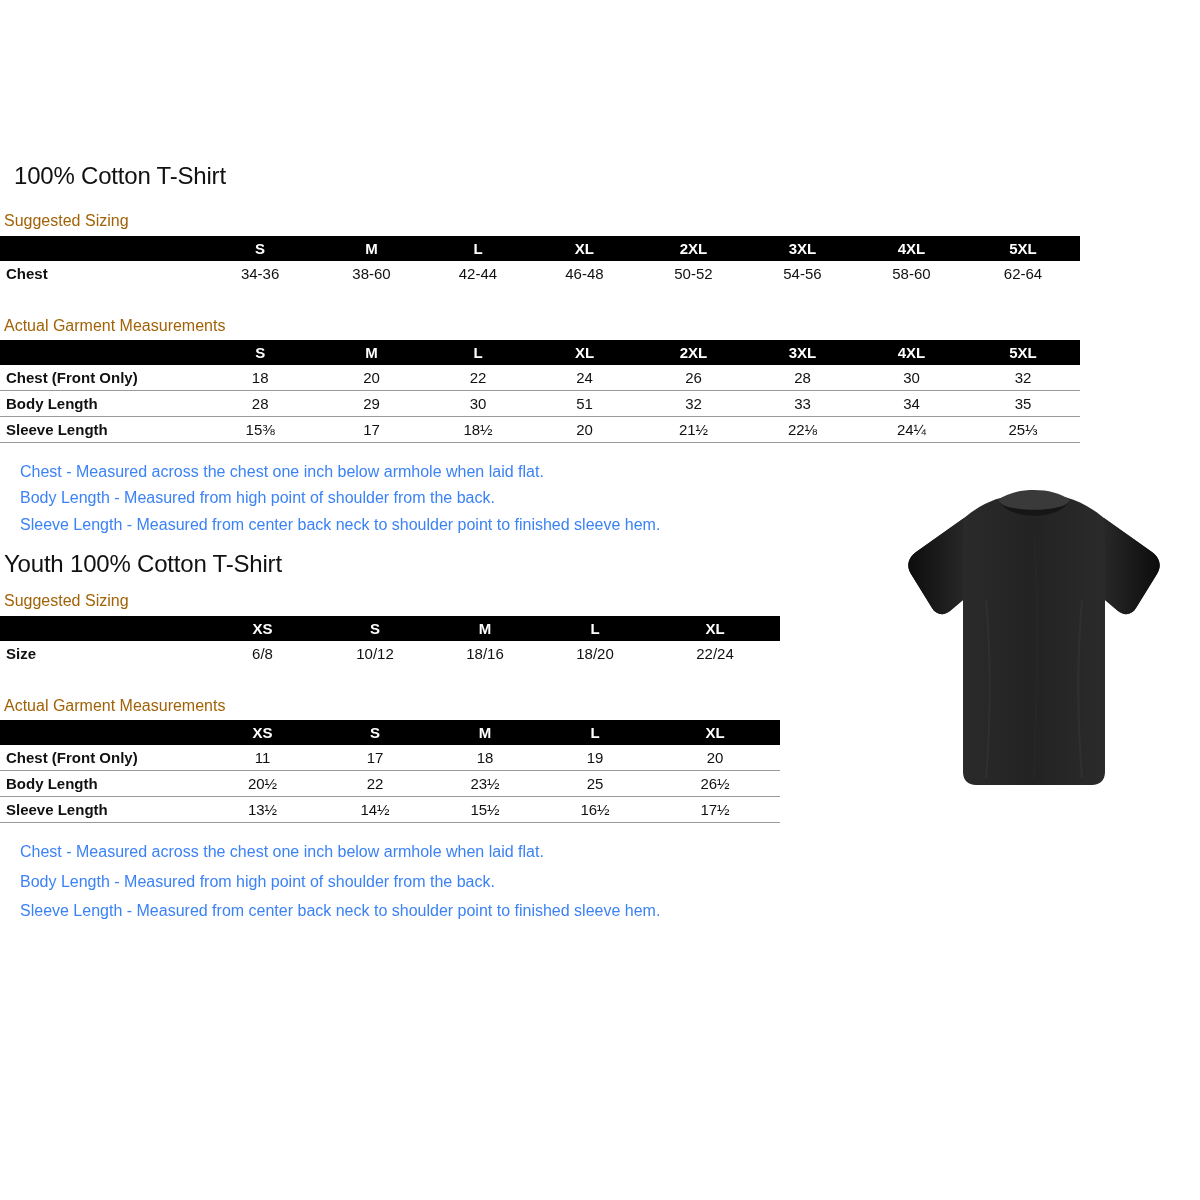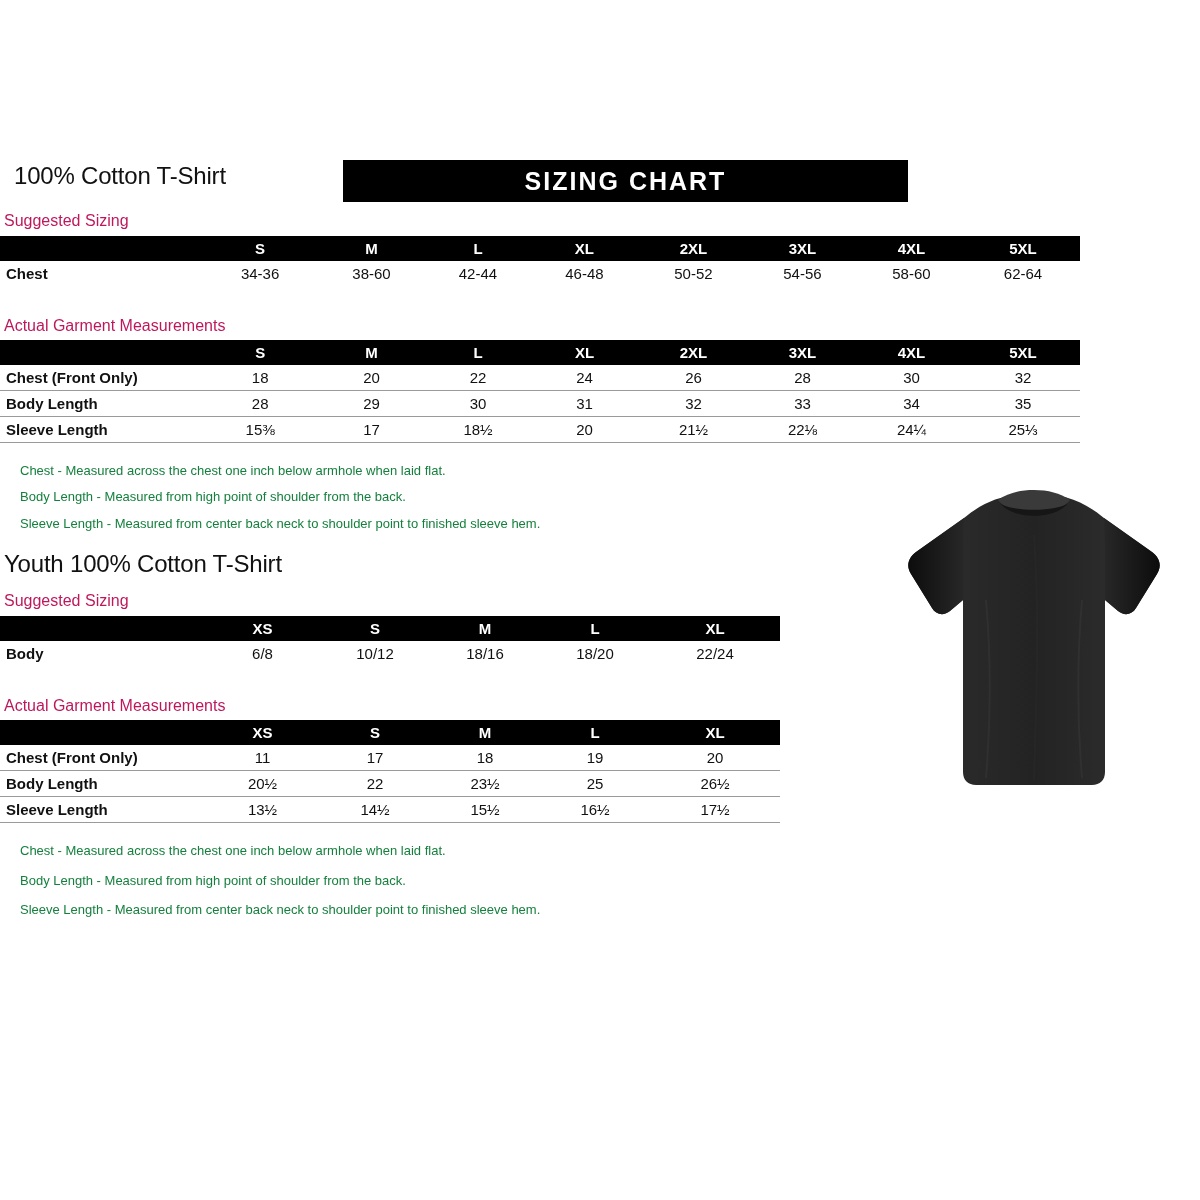--- a/index.html
+++ b/index.html
@@ -56,21 +56,21 @@
     font-size: 25px;
     font-weight: bold;
     letter-spacing: 2px;
   }
 
   
   .sub-label {
     position: absolute;
     font-size: 16px;
     font-weight: 400;
-    color: #be185d;
+    color: #a16207;
     white-space: nowrap;
   }
 
   
   table.sz {
     border-collapse: collapse;
     table-layout: fixed;
     font-size: 15px;
   }
   table.sz th, table.sz td {
@@ -106,22 +106,22 @@
   table.sz.no-lines tbody tr td {
     border-bottom: none;
   }
 
   
   .tbl-wrap { position: absolute; }
 
   
   .note {
     position: absolute;
-    font-size: 13px;
-    color: #15803d;
+    font-size: 16px;
+    color: #3b82f6;
     white-space: nowrap;
   }
 
   .section-title {
     position: absolute;
     font-size: 24px;
     font-weight: 400;
     letter-spacing: -0.2px;
     white-space: nowrap;
   }
@@ -135,23 +135,20 @@
     height: 322px;
   }
 </style>
 </head>
 <body>
 
 <div class="page">
 
   <div class="header-row">
     <div class="main-title">100% Cotton T-Shirt</div>
-    <div class="sizing-chart-banner">
-      <span>SIZING CHART</span>
-    </div>
   </div>
 
   <div class="sub-label" style="left:4px; top:212px;">Suggested Sizing</div>
 
   <div class="tbl-wrap" style="left:0px; top:236px;">
     <table class="sz no-lines">
       <colgroup>
         <col style="width:205px">
           <col style="width:115px">
           <col style="width:110px">
@@ -229,21 +226,21 @@
           <td>26</td>
           <td>28</td>
           <td>30</td>
           <td>32</td>
         </tr>
         <tr>
           <td class="rowhead">Body Length</td>
           <td>28</td>
           <td>29</td>
           <td>30</td>
-          <td>31</td>
+          <td>51</td>
           <td>32</td>
           <td>33</td>
           <td>34</td>
           <td>35</td>
         </tr>
         <tr>
           <td class="rowhead">Sleeve Length</td>
           <td>15⅜</td>
           <td>17</td>
           <td>18½</td>
@@ -280,21 +277,21 @@
           <th class="rowhead"></th>
           <th>XS</th>
           <th>S</th>
           <th>M</th>
           <th>L</th>
           <th>XL</th>
         </tr>
       </thead>
       <tbody>
         <tr>
-          <td class="rowhead">Body</td>
+          <td class="rowhead">Size</td>
           <td>6/8</td>
           <td>10/12</td>
           <td>18/16</td>
           <td>18/20</td>
           <td>22/24</td>
         </tr>
       </tbody>
     </table>
   </div>
 

